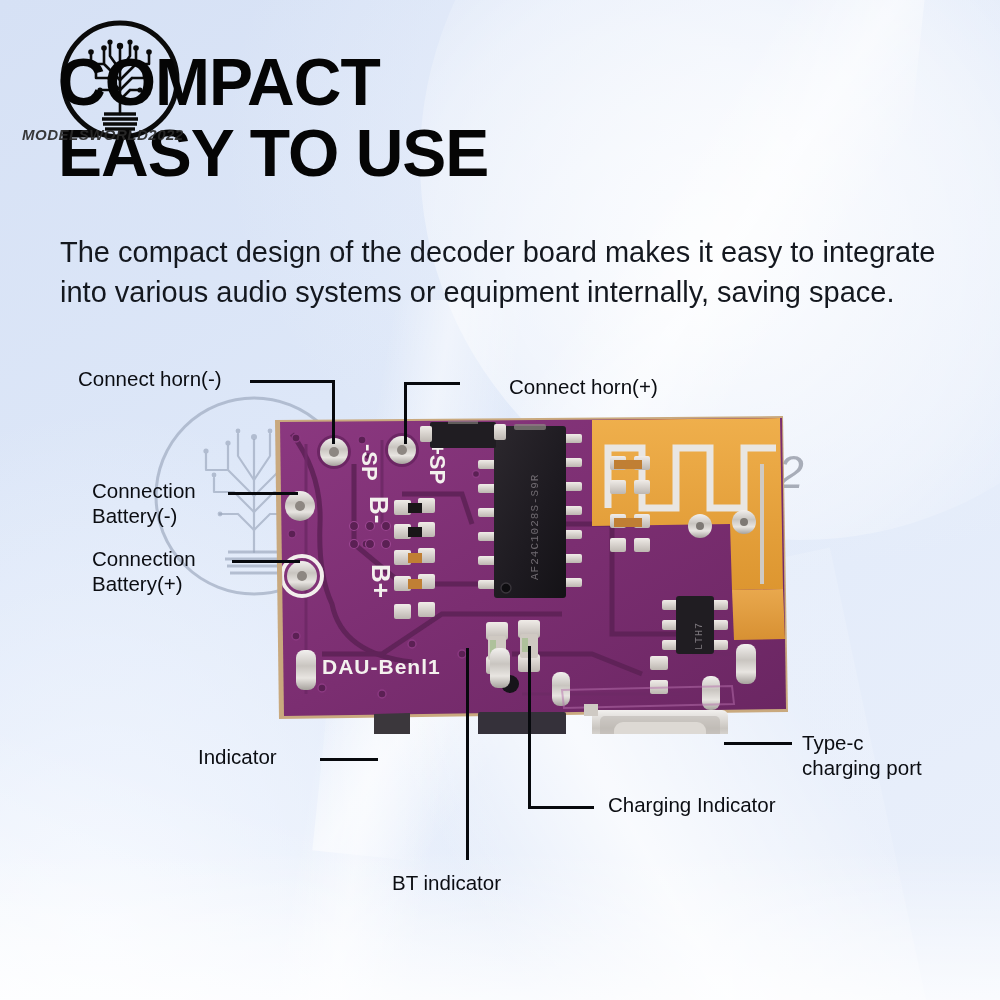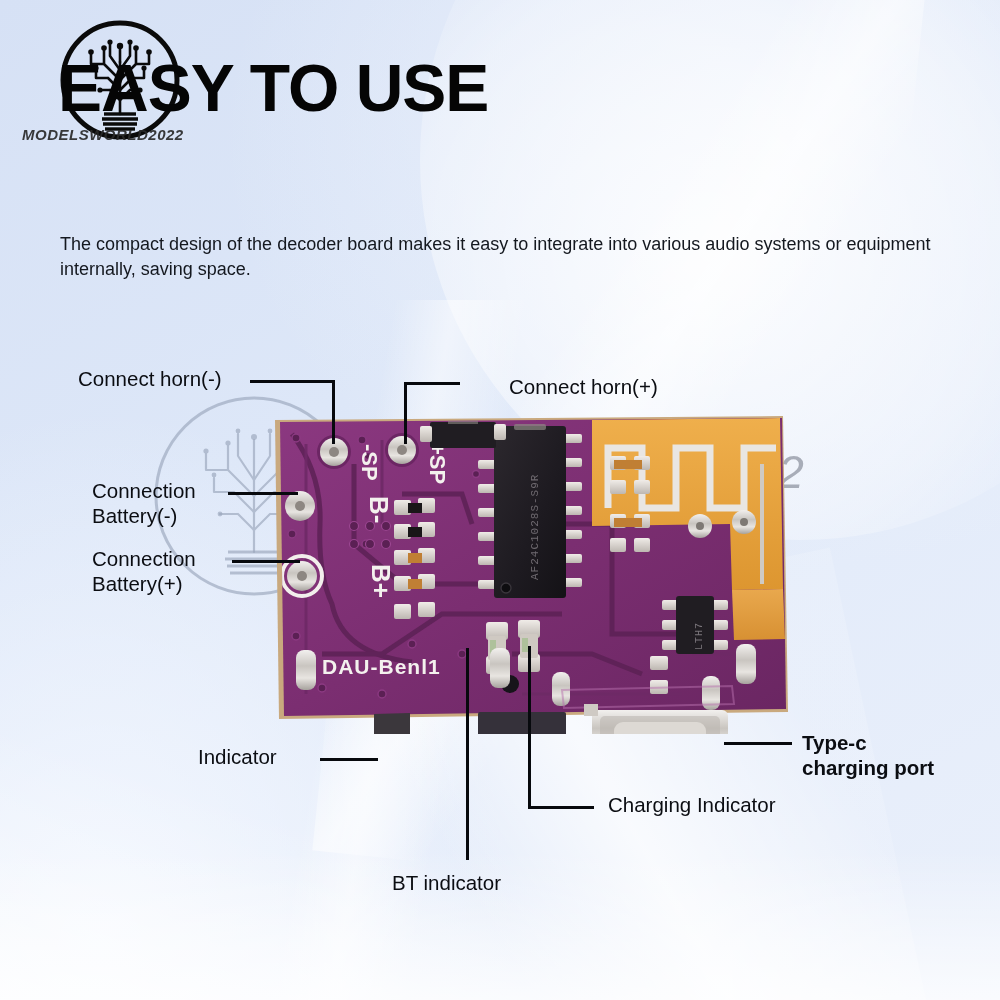--- a/index.html
+++ b/index.html
@@ -33,21 +33,21 @@
        background:linear-gradient(100deg, rgba(255,255,255,0) 45%, rgba(255,255,255,.5) 56%, rgba(255,255,255,0) 70%);}
 
   
   .brand-logo{position:absolute;left:58px;top:18px;width:124px;height:124px;}
   .headline{position:absolute;left:58px;top:50px;width:900px;
     font-size:66px;line-height:.99;letter-spacing:-1px;color:#050505;font-weight:700;}
   .headline .l2{display:block;margin-top:6px;}
   .wm-top{position:absolute;left:22px;top:126px;font-size:15px;letter-spacing:.5px;
     font-style:italic;font-weight:700;color:#2a2a2a;opacity:.92;}
   .subtitle{position:absolute;left:60px;top:232px;width:900px;
-    font-size:18px;line-height:1.38;color:#14181f;}
+    font-size:29px;line-height:1.38;color:#14181f;}
 
   
   .wm-center{position:absolute;left:150px;top:392px;width:840px;height:210px;pointer-events:none;}
   .wm-ring{position:absolute;left:0;top:0;width:208px;height:208px;}
   .wm-text{position:absolute;left:162px;top:52px;font-size:47px;font-style:italic;
     color:#6e7482;opacity:.55;letter-spacing:1px;white-space:nowrap;}
 
   
   .pcb{position:absolute;left:262px;top:404px;width:530px;height:330px;}
 
@@ -98,20 +98,21 @@
     </g>
     <g stroke="#0a0a0a" stroke-width="3.4">
       <path d="M46 96 H78"></path>
         <path d="M44 101 H80"></path>
         <path d="M45 106 H79"></path>
         <path d="M47 111 H77"></path>
     </g>
   </svg>
 
   <div class="headline">
+    <span>COMPACT</span>
     <span class="l2">EASY TO USE</span>
   </div>
 
   <div class="wm-top">MODELSWORLD2022</div>
 
   <div class="subtitle">The compact design of the decoder board makes it easy to integrate into various audio systems or equipment internally, saving space.</div>
 
   <div class="wm-center">
     <svg class="wm-ring" viewBox="0 0 208 208">
       <circle cx="104" cy="104" r="98" fill="none" stroke="#9aa6bb" stroke-width="3" opacity=".65"></circle>
@@ -410,21 +411,21 @@
 Battery(-)</div>
   <div class="ln lnh" style="left:228px;top:492px;width:70px;"></div>
 
   <div class="lbl" style="left:92px;top:546px;">Connection
 Battery(+)</div>
   <div class="ln lnh" style="left:232px;top:560px;width:68px;"></div>
 
   <div class="lbl" style="left:198px;top:744px;">Indicator</div>
   <div class="ln lnh" style="left:320px;top:758px;width:58px;"></div>
 
-  <div class="lbl" style="left:802px;top:730px;font-weight:bold;">Type-c
+  <div class="lbl" style="left:802px;top:730px;">Type-c
 charging port</div>
   <div class="ln lnh" style="left:724px;top:742px;width:68px;"></div>
 
   <div class="lbl" style="left:608px;top:792px;text-align:center;">Charging Indicator</div>
   <div class="ln lnh" style="left:528px;top:806px;width:66px;"></div>
   <div class="ln lnv" style="left:528px;top:646px;height:162px;"></div>
 
   <div class="lbl" style="left:392px;top:870px;text-align:center;">BT indicator</div>
   <div class="ln lnv" style="left:466px;top:648px;height:212px;"></div>
 

